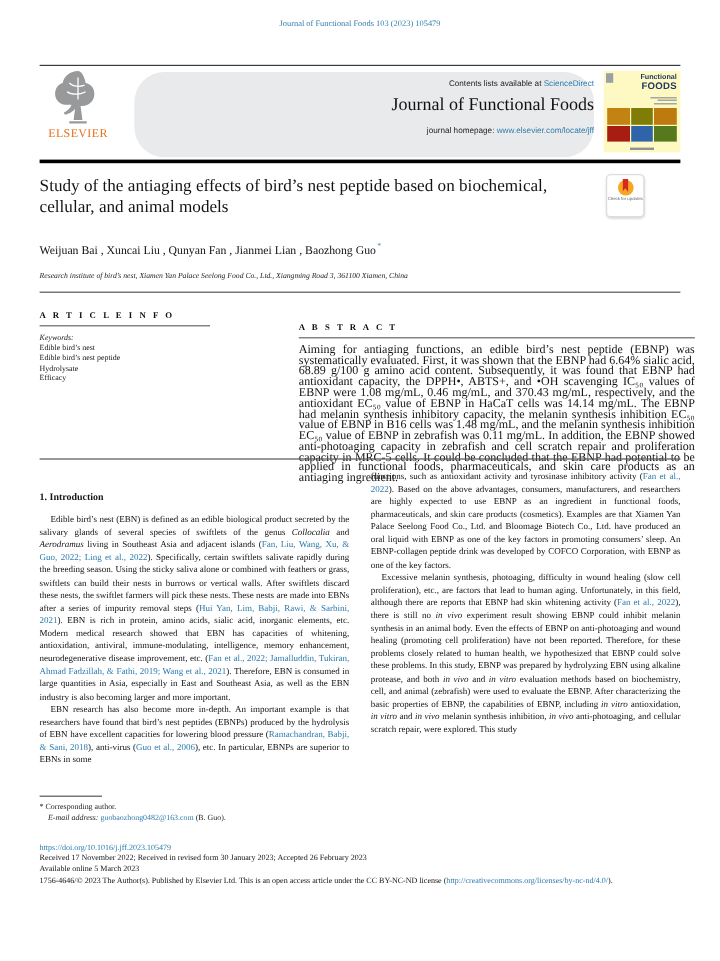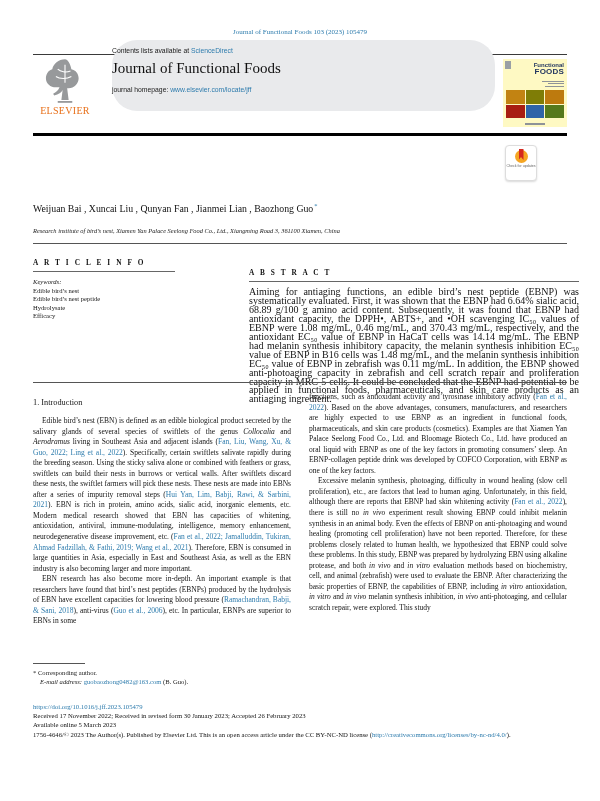--- a/index.html
+++ b/index.html
@@ -2,28 +2,28 @@
 <html><head>
 <meta charset="utf-8">
 <style>
   html,body{margin:0;padding:0;background:#ffffff;}
   .page{position:relative;width:600px;height:801px;background:#fff;overflow:hidden;
         font-family:"Liberation Serif", serif;color:#161616;}
   .lnk{color:#2e7cad;}
   em{}
 
   .journal-ref{position:absolute;top:16px;left:0;right:0;text-align:center;
-               font-size:7px;color:#2e7cad;margin-top:12px;}
+               font-size:7px;color:#2e7cad;}
   .rule-top{position:absolute;top:54px;left:33px;width:534px;height:1px;background:#3a3a3a;}
 
   
   .elsevier{position:absolute;left:30px;top:58px;width:70px;height:70px;text-align:center;}
   .elsevier-word{color:#e8701a;font-size:10px;letter-spacing:.3px;margin-top:-3px;}
-  .centerbox{position:absolute;left:112px;top:40px;width:383px;height:71px;background:#e9eaec;
-             text-align:left;font-family:"Liberation Sans", sans-serif;border-radius:25px;}
+  .centerbox{position:absolute;left:112px;top:60px;width:383px;height:71px;background:#e9eaec;
+             text-align:right;font-family:"Liberation Sans", sans-serif;border-radius:25px;}
   .contents-line{padding-top:7px;font-size:6.8px;color:#222;}
   .journal-title{font-family:"Liberation Serif", serif;font-size:15px;color:#101010;margin-top:6px;}
   .homepage-line{margin-top:9px;font-size:6.8px;color:#222;}
 
   
   .cover{position:absolute;left:503px;top:59px;width:64px;height:68px;background:#fef9c3;
          font-family:"Liberation Sans", sans-serif;}
   .cover-mark{position:absolute;left:2px;top:2px;width:6px;height:8px;background:#9aa0a5;}
   .cover-titles{position:absolute;right:3px;top:3px;text-align:right;color:#233760;line-height:6.5px;}
   .cover-t1{font-size:6px;font-weight:bold;}
@@ -61,21 +61,21 @@
   .kw-item{font-size:6.6px;line-height:8.6px;}
 
   .abstract-col{position:absolute;top:268px;left:237px;width:330px;margin-left:12px;}
   .abstract-col .heading-rule{width:330px;margin-bottom:6px;}
   .abstract-text{font-size:10px;line-height:8.95px;text-align:justify;color:#131313;}
 
   .rule-mid{position:absolute;top:382px;left:33px;width:534px;height:1px;background:#555;}
 
   .body-left{position:absolute;top:392px;left:33px;width:258px;}
   .body-right{position:absolute;top:392px;left:309px;width:258px;}
-  .sec-heading{font-size:8.3px;font-weight:normal;margin:6px 0 9px 0;}
+  .sec-heading{font-size:8.3px;font-weight:bold;margin:18px 0 9px 0;}
   .bodyp{font-size:7.5px;line-height:10.55px;text-align:justify;margin:0;text-indent:9px;color:#131313;}
   .bodyp.noindent{text-indent:0;}
 
   .footnote{position:absolute;left:33px;top:663px;width:258px;font-size:6.6px;line-height:9px;color:#222;}
   .fn-rule{width:52px;height:1px;background:#555;margin-bottom:4px;}
   .fn-email{padding-left:7px;}
 
   .footer{position:absolute;left:33px;top:702px;width:536px;font-size:6.7px;line-height:9.2px;color:#131313;}
 </style>
 </head>
@@ -131,20 +131,21 @@
         <div style="background: rgb(189, 122, 14);"></div>
         <div style="background: rgb(168, 29, 18);"></div>
         <div style="background: rgb(47, 100, 168);"></div>
         <div style="background: rgb(85, 121, 28);"></div>
       </div>
     <div class="cover-bottom"></div>
   </div>
 
   <div class="rule-thick"></div>
 
+  <div class="title">Study of the antiaging effects of bird’s nest peptide based on biochemical, cellular, and animal models</div>
 
   <div class="crossmark">
     <div class="cm-circle">
       <div class="cm-ribbon"></div>
     </div>
     <div class="cm-label">Check for updates</div>
   </div>
 
   <div class="authors">
     <span>Weijuan Bai , Xuncai Liu , Qunyan Fan , Jianmei Lian , Baozhong Guo</span><span class="star">*</span>

